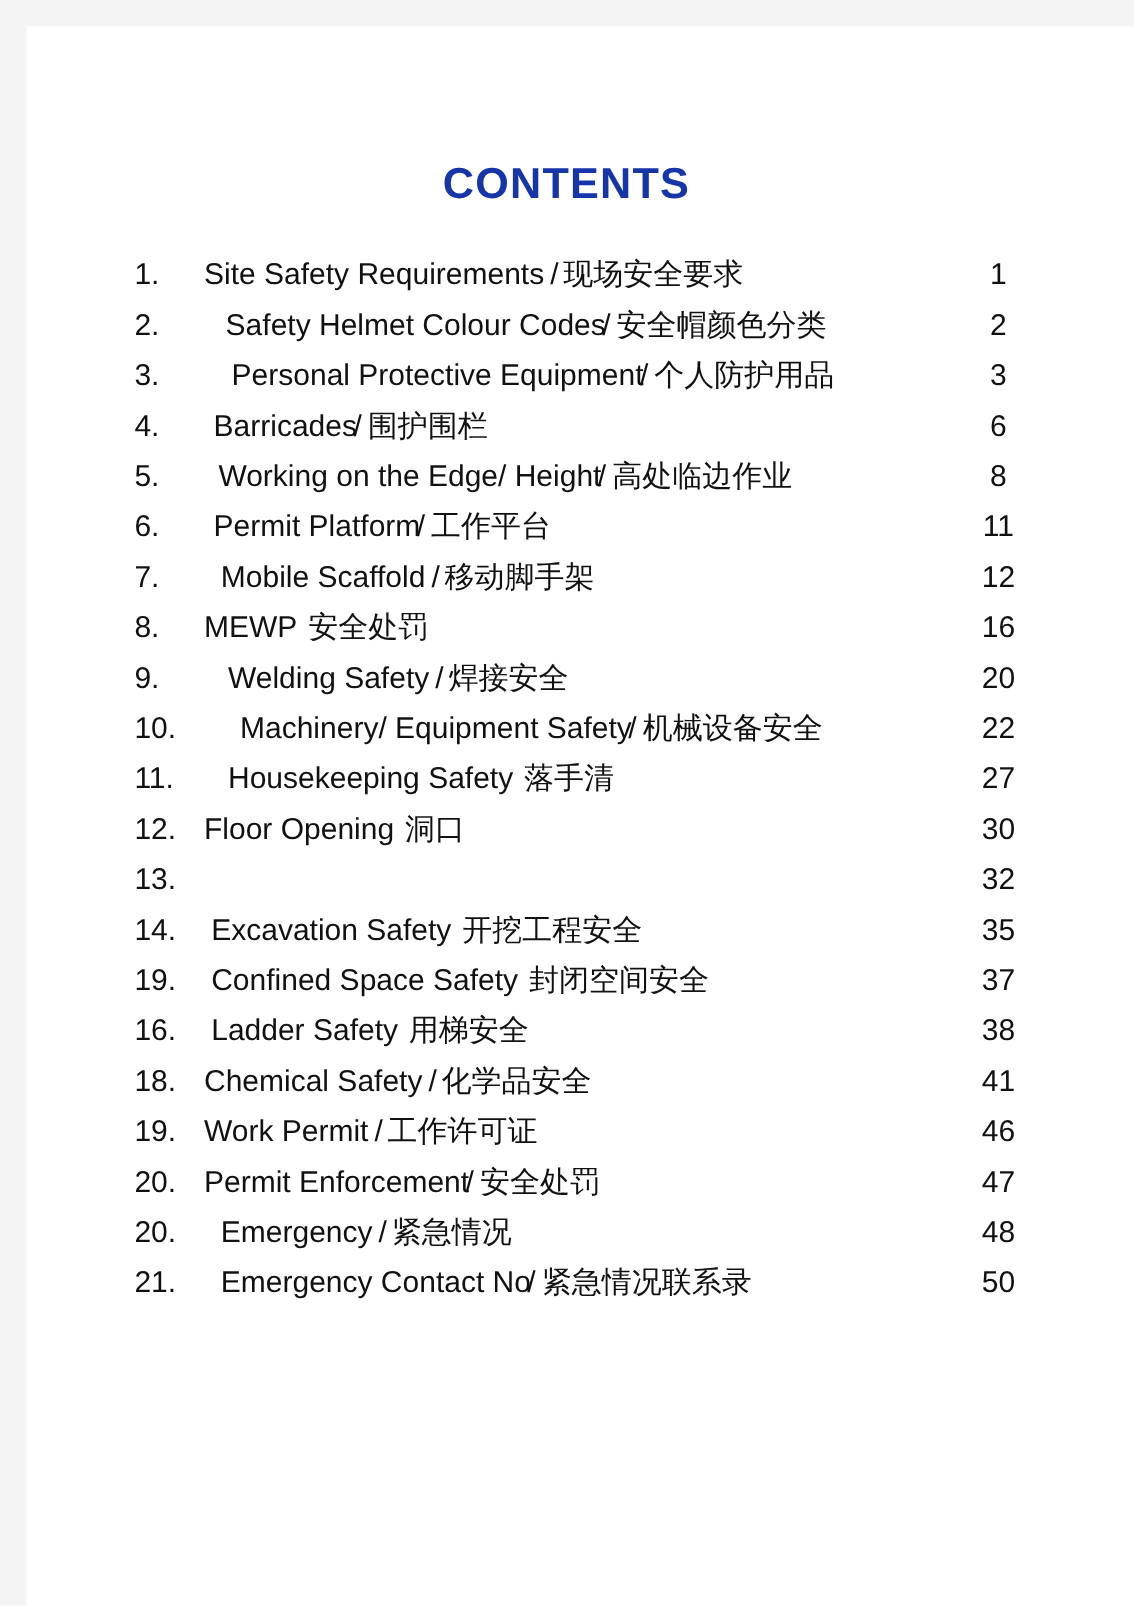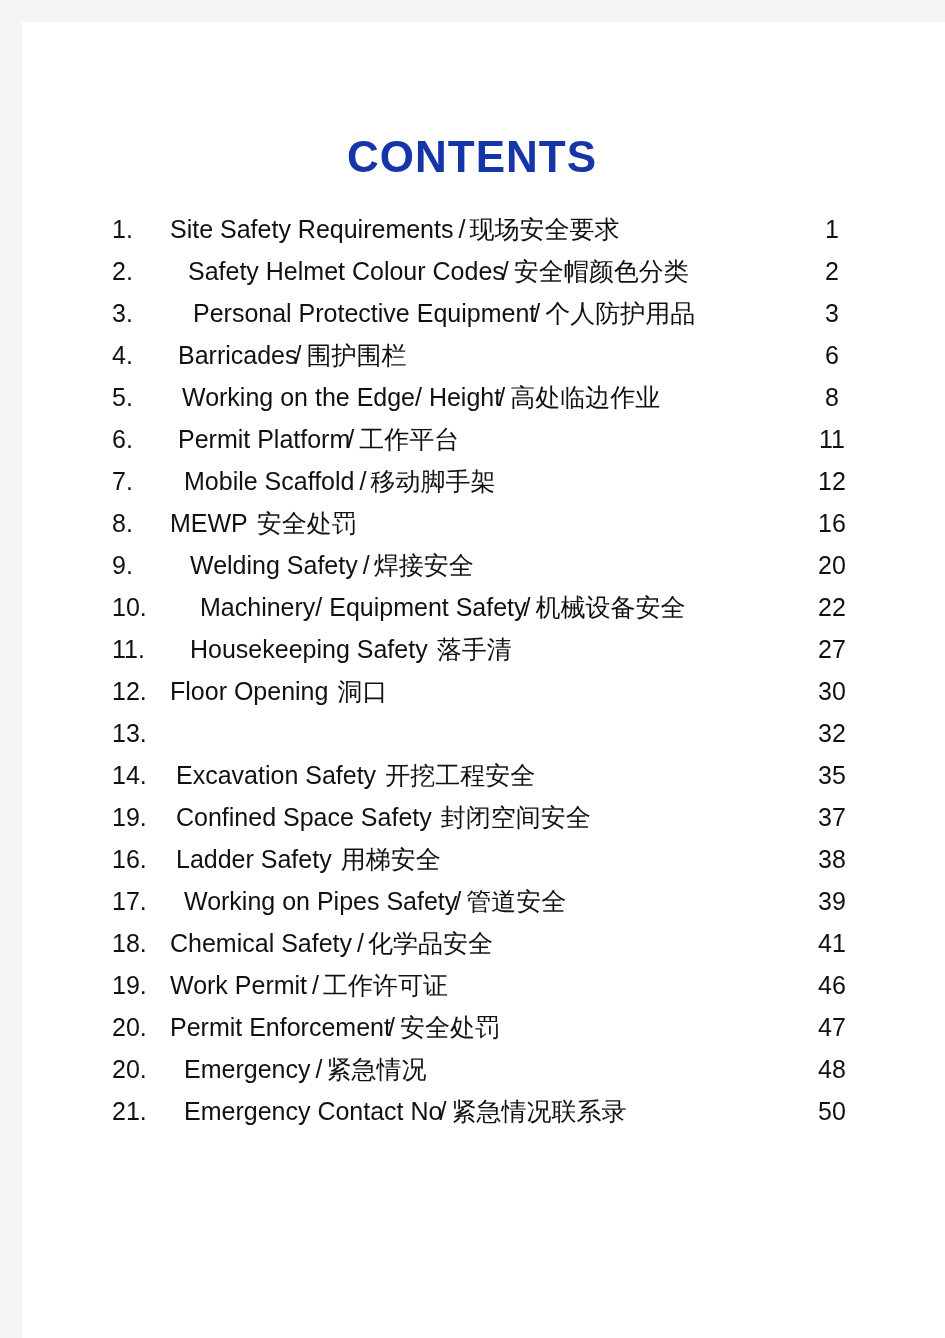--- a/index.html
+++ b/index.html
@@ -25,21 +25,21 @@
     background: #ffffff;
   }
 
   
   #toc-title {
     position: absolute;
     left: 0;
     top: 110px;
     width: 900px;
     text-align: center;
-    font-size: 44px;
+    font-size: 36px;
     font-weight: 700;
     letter-spacing: 1px;
     color: #1535a8;
     white-space: nowrap;
   }
 
   
   #toc-list {
     position: absolute;
     left: 0;
@@ -183,25 +183,20 @@
       <div class="toc-row ind-8">
         <span class="toc-num">19.</span>
         <span class="toc-label"><span class="en">Confined Space Safety</span><span class="sep-space"></span><span class="zh">封闭空间安全</span></span>
         <span class="toc-page">37</span>
       </div>
       <div class="toc-row ind-8">
         <span class="toc-num">16.</span>
         <span class="toc-label"><span class="en">Ladder Safety</span><span class="sep-space"></span><span class="zh">用梯安全</span></span>
         <span class="toc-page">38</span>
       </div>
-      <div class="toc-row ind-5">
-        <span class="toc-num">17.</span>
-        <span class="toc-label"><span class="en">Working on Pipes Safety</span><span class="sep">/</span><span class="sep-space"></span><span class="zh">管道安全</span></span>
-        <span class="toc-page">39</span>
-      </div>
       <div class="toc-row ind-0">
         <span class="toc-num">18.</span>
         <span class="toc-label"><span class="en">Chemical Safety</span><span style="margin-left: 5px; margin-right: 4px;">/</span><span class="zh">化学品安全</span></span>
         <span class="toc-page">41</span>
       </div>
       <div class="toc-row ind-0">
         <span class="toc-num">19.</span>
         <span class="toc-label"><span class="en">Work Permit</span><span style="margin-left: 5px; margin-right: 4px;">/</span><span class="zh">工作许可证</span></span>
         <span class="toc-page">46</span>
       </div>

